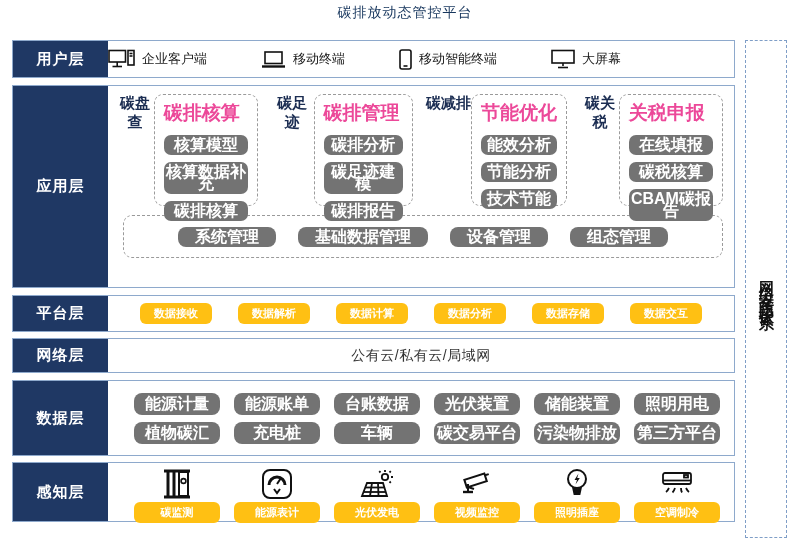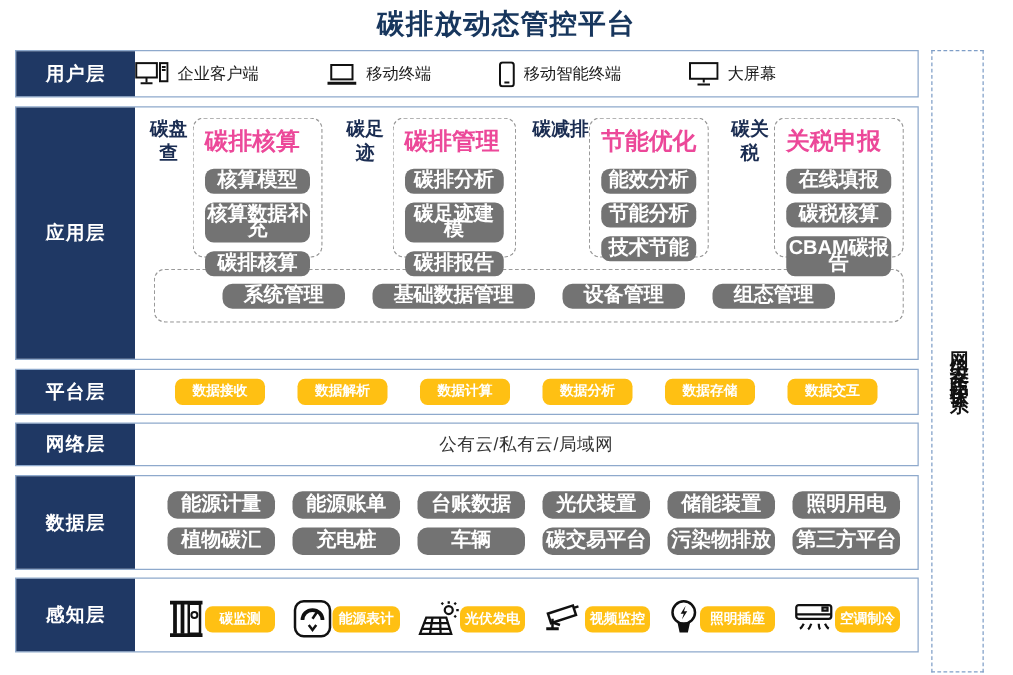--- a/index.html
+++ b/index.html
@@ -1,20 +1,20 @@
 <!DOCTYPE html>
 <html><head>
 <meta charset="utf-8">
 <style>
   * { margin:0; padding:0; box-sizing:border-box; }
   body { background:#fff; font-family:"Liberation Sans","DejaVu Sans",sans-serif; }
   .page { position:relative; width:810px; height:540px; background:#fff; overflow:hidden; }
 
   .title { position:absolute; top:4px; left:0; width:100%; text-align:center;
-           font-size:22px; font-weight:bold; color:#17365d; letter-spacing:1px; }
+           font-size:14px; font-weight:normal; color:#17365d; letter-spacing:1px; }
 
   .row { position:absolute; left:12px; width:723px; border:1.5px solid #8ea9cc;
          background:#fff; display:flex; align-items:stretch; }
   .row-user    { top:40px;  height:38px; }
   .row-app     { top:85px;  height:203px; }
   .row-platform{ top:295px; height:37px;justify-content:flex-end; }
   .row-network { top:338px; height:35px; }
   .row-data    { top:380px; height:76px; }
   .row-sensing { top:462px; height:60px; }
 
@@ -59,21 +59,21 @@
                      font-size:14px; color:#333; letter-spacing:.5px; }
 
   
   .data-content { display:flex; flex-direction:column; justify-content:center; gap:7px;
                   padding:0 14px 0 26px; }
   .data-row { display:flex; justify-content:space-between; }
   .data-row .pill { width:86px; padding:5px 0; border-radius:8px; }
 
   
   .sensing-content { display:flex; justify-content:space-between; padding:5px 14px 0 26px; }
-  .sense-item { width:86px; display:flex; flex-direction:row; align-items:center; }
+  .sense-item { width:86px; display:flex; flex-direction:column; align-items:center; }
   .sense-icon { height:38px; display:flex; align-items:center; justify-content:center; }
   .sense-item .ybtn { width:86px; margin-top:2px; }
 
   
   .security-bar { position:absolute; left:745px; top:40px; width:42px; height:498px;
                   border:1.6px dashed #7f9ec7; background:#fff;
                   display:flex; align-items:center; justify-content:center; }
   .security-bar span { writing-mode:vertical-rl; text-orientation:upright;
                        font-size:15px; font-weight:bold; color:#111; letter-spacing:5px; }
 </style>

